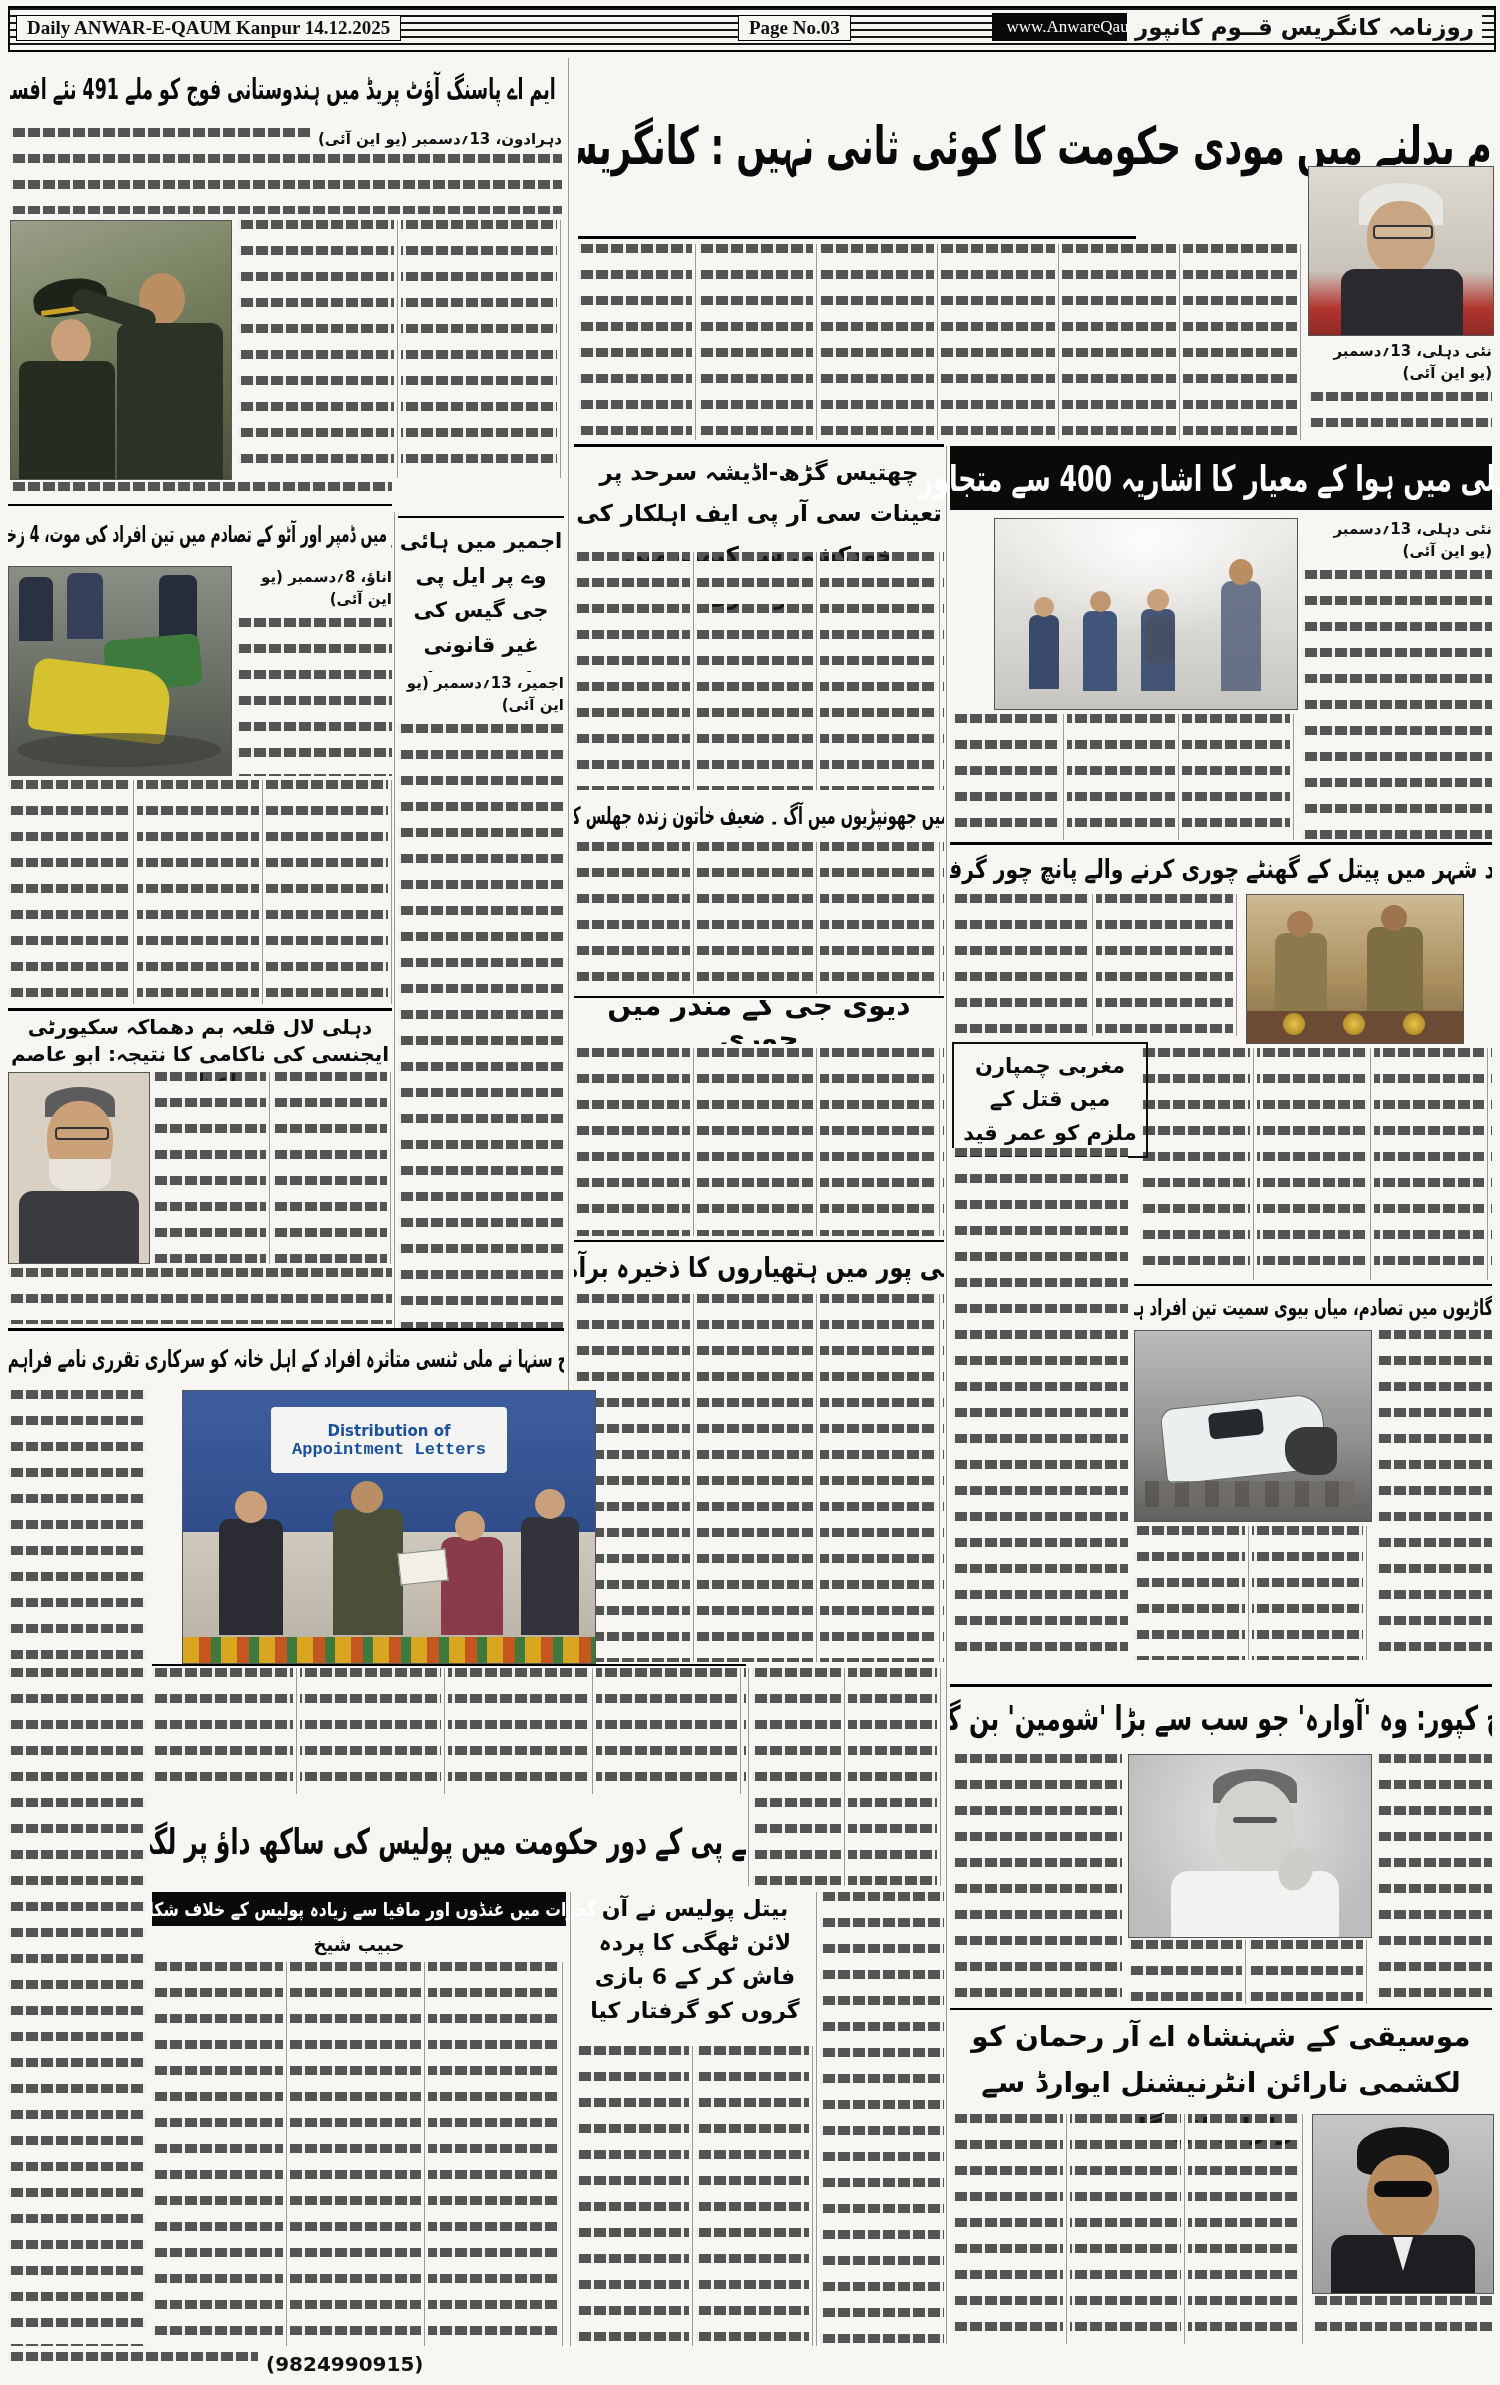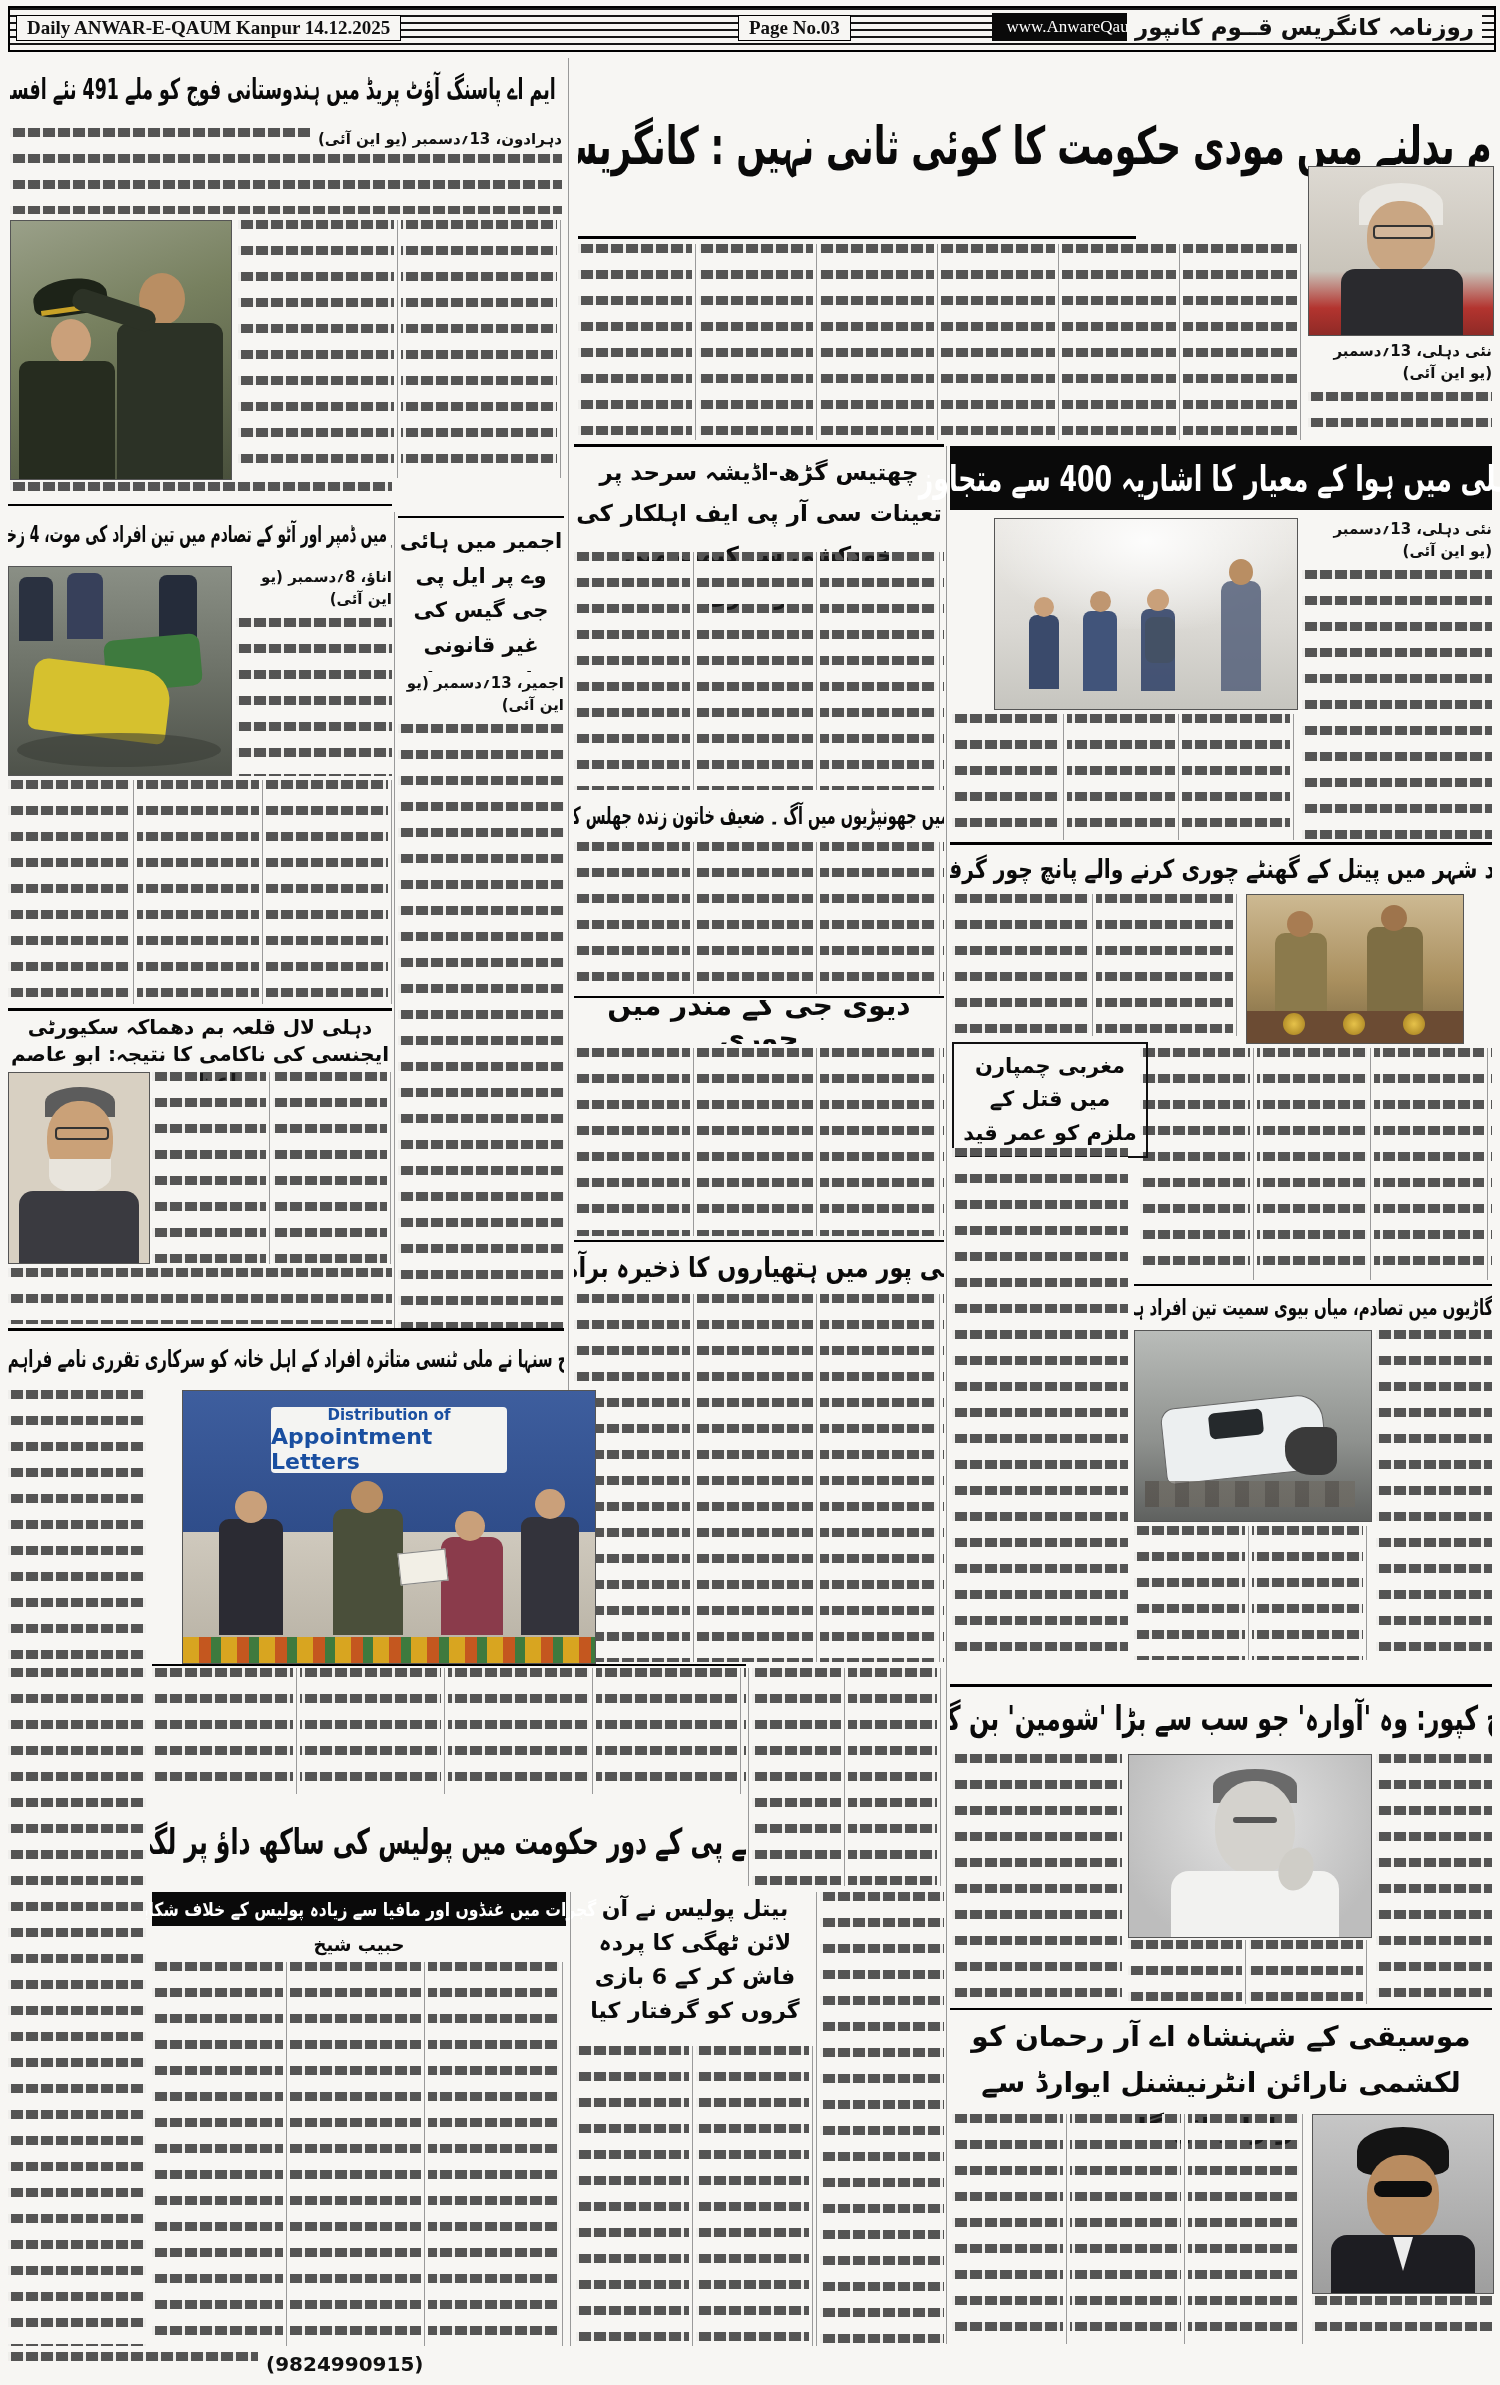--- a/index.html
+++ b/index.html
@@ -244,21 +244,21 @@
 
   <div class="abs hr" style="left:8px;top:1328px;width:556px;height:3px;"></div>
   <div class="abs hl u flexc" style="left:8px;top:1334px;width:556px;height:50px;">
     <span class="sqz" style="--sx:.62;font-size:24px;">منوج سنہا نے ملی ٹنسی متاثرہ افراد کے اہل خانہ کو سرکاری تقرری نامے فراہم کئے</span>
   </div>
   <div class="ph" style="left:152px;top:1390px;width:412px;height:272px;
               background:linear-gradient(180deg,#3e5e9e 0%,#2f4d8a 52%,#cfc9bd 52%,#b7b1a4 100%);margin-left:30px;">
     <div style="left:88px;top:16px;width:236px;height:66px;background:#f4f4f2;border-radius:4px;
          display:flex;flex-direction:column;align-items:center;justify-content:center;color:#1a4fa0;font-weight:700;">
       <span style="font-size:15px;">Distribution of</span>
-      <span style="font-size:22px;">Appointment Letters</span>
+      <span style="font-size:17px;font-family:Liberation Mono, monospace;">Appointment Letters</span>
     </div>
     <div style="left:36px;top:128px;width:64px;height:116px;background:#2b2b33;border-radius:10px 10px 0 0;"></div>
     <div style="left:52px;top:100px;width:32px;height:32px;background:#c9a07a;border-radius:50%;"></div>
     <div style="left:150px;top:118px;width:70px;height:126px;background:#4a4f3a;border-radius:10px 10px 0 0;"></div>
     <div style="left:168px;top:90px;width:32px;height:32px;background:#b98e63;border-radius:50%;"></div>
     <div style="left:258px;top:146px;width:62px;height:98px;background:#8a3b4b;border-radius:12px 12px 0 0;"></div>
     <div style="left:272px;top:120px;width:30px;height:30px;background:#c9a07a;border-radius:50%;"></div>
     <div style="left:338px;top:126px;width:58px;height:118px;background:#33333b;border-radius:10px 10px 0 0;"></div>
     <div style="left:352px;top:98px;width:30px;height:30px;background:#caa07a;border-radius:50%;"></div>
     <div style="left:216px;top:160px;width:46px;height:30px;background:#f2efe6;border:1px solid #888;transform:rotate(-6deg);"></div>

